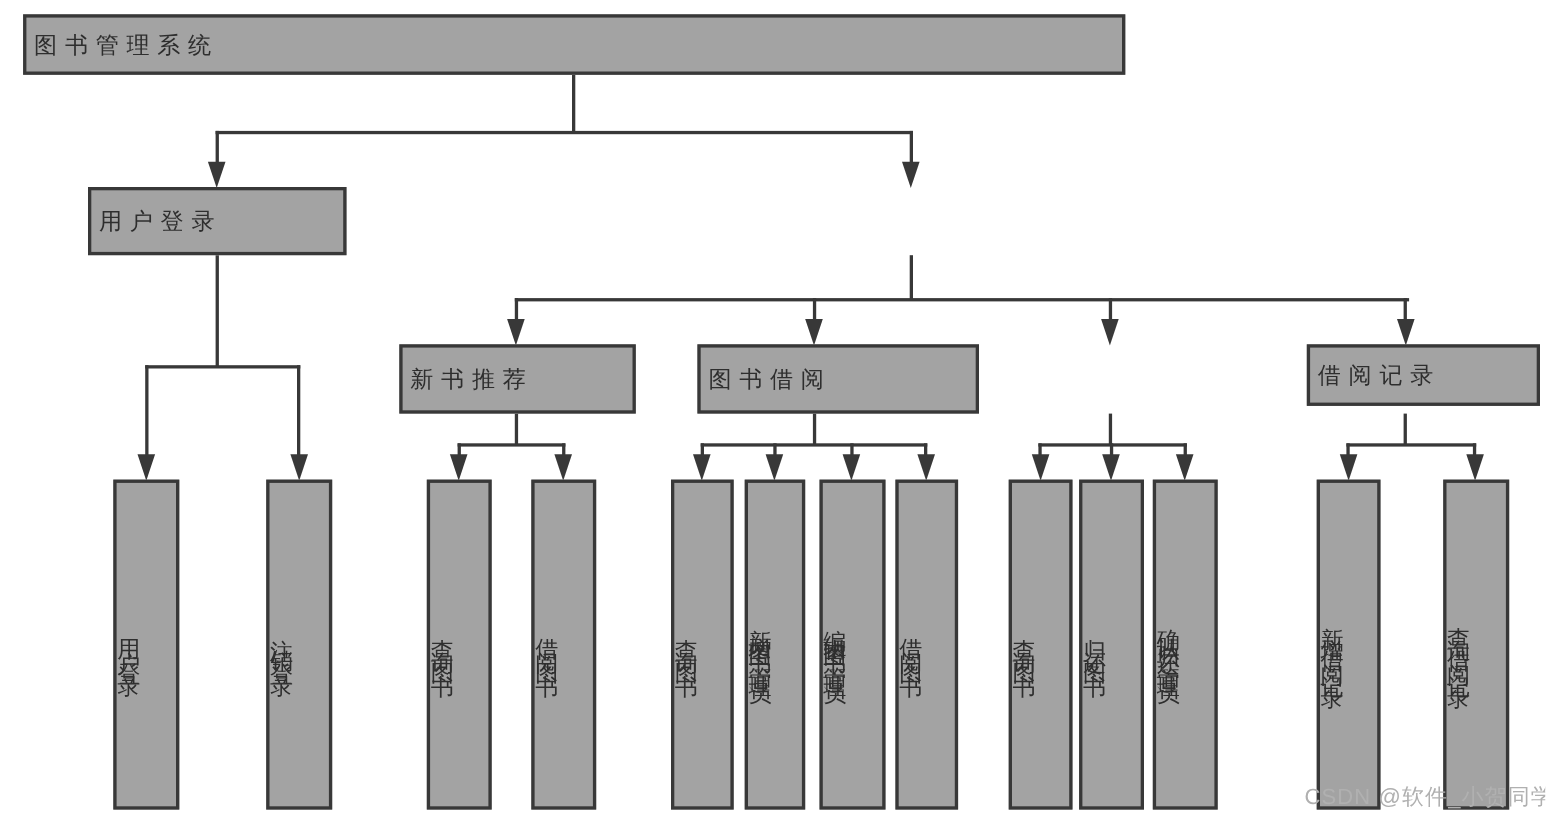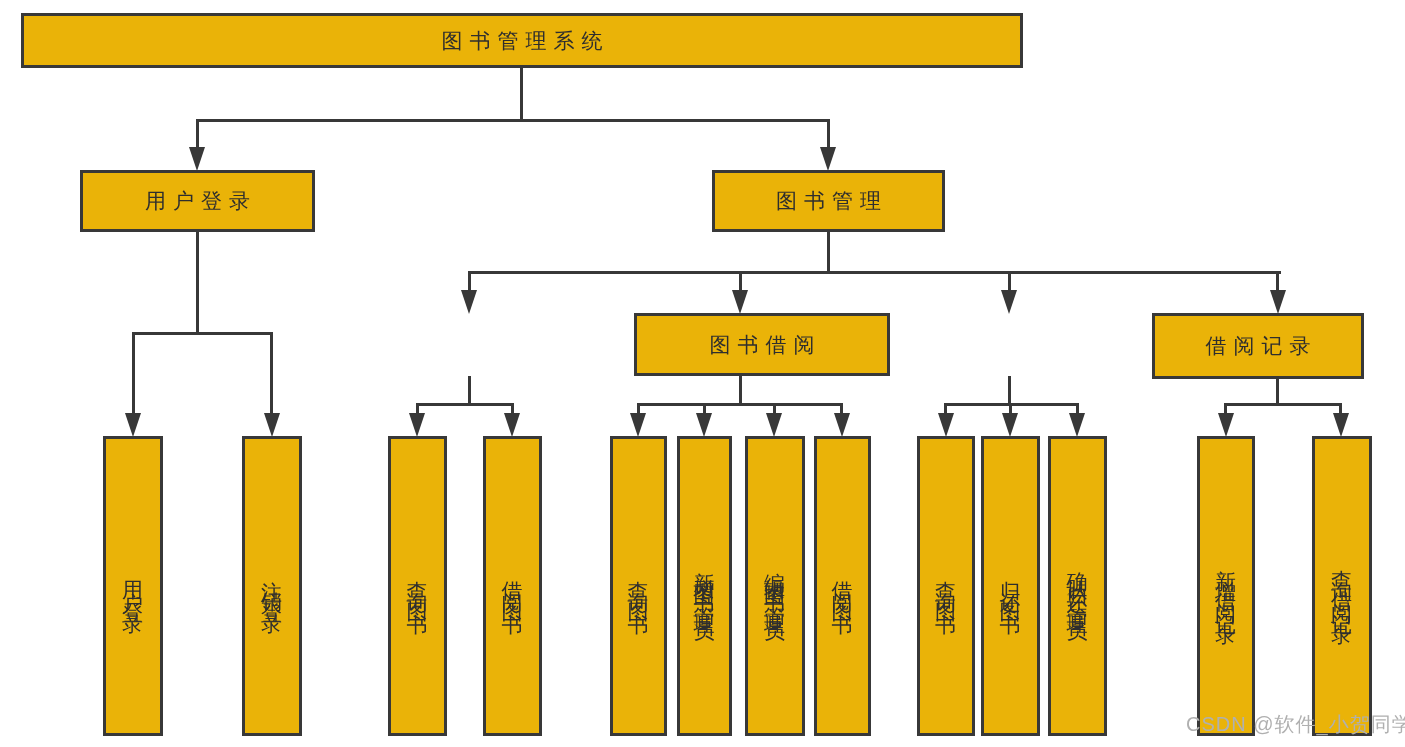--- a/index.html
+++ b/index.html
@@ -8,22 +8,22 @@
     width:1405px;height:747px;
     background:var(--bg,#ffffff);
     font-family:"Liberation Sans",sans-serif;
     color:var(--text,#2e2e2e);
     overflow:hidden;
   }
   .box{
     position:absolute;
     box-sizing:border-box;
     border:3px solid var(--line,#383838);
-    background:#eab308;
-    display:flex;align-items:center;justify-content:center;
+    background:#a3a3a3;
+    display:flex;align-items:center;
     z-index:2;
   }
   .hbox span{
     font-size:21px;
     letter-spacing:7px;
     text-indent:7px;
     white-space:nowrap;
   }
   .vbox span{
     writing-mode:vertical-rl;
@@ -65,46 +65,46 @@
   <div class="v" style="left:520px;top:68px;height:53px"></div>
   <div class="h" style="left:196px;top:119px;width:634px"></div>
   <div class="v" style="left:196px;top:119px;height:31px"></div>
   <div class="arrow" style="left:189px;top:147px"></div>
   <div class="v" style="left:827px;top:119px;height:31px"></div>
   <div class="arrow" style="left:820px;top:147px"></div>
 
   <div class="box hbox" style="left:80px;top:170px;width:235px;height:62px">
     <span>用户登录</span>
   </div>
-  <div class="box hbox" style="left:712px;top:170px;width:233px;height:62px">
-    <span>图书管理</span>
-  </div>
 
   <div class="v" style="left:196px;top:232px;height:102px"></div>
   <div class="h" style="left:132px;top:332px;width:141px"></div>
   <div class="v" style="left:132px;top:332px;height:84px"></div>
   <div class="arrow" style="left:125px;top:413px"></div>
   <div class="v" style="left:270px;top:332px;height:84px"></div>
   <div class="arrow" style="left:264px;top:413px"></div>
 
   <div class="v" style="left:827px;top:232px;height:41px"></div>
   <div class="h" style="left:468px;top:271px;width:813px"></div>
   <div class="v" style="left:468px;top:271px;height:21px"></div>
   <div class="arrow" style="left:461px;top:290px"></div>
   <div class="v" style="left:739px;top:271px;height:21px"></div>
   <div class="arrow" style="left:732px;top:290px"></div>
   <div class="v" style="left:1008px;top:271px;height:21px"></div>
   <div class="arrow" style="left:1001px;top:290px"></div>
   <div class="v" style="left:1276px;top:271px;height:21px"></div>
   <div class="arrow" style="left:1270px;top:290px"></div>
 
+  <div class="box hbox" style="left:363px;top:313px;width:215px;height:63px">
+    <span>新书推荐</span>
+  </div>
   <div class="box hbox" style="left:634px;top:313px;width:256px;height:63px">
     <span>图书借阅</span>
   </div>
-  <div class="box hbox" style="left:1152px;top:313px;width:212px;height:66px">
+  <div class="box hbox" style="left:1188px;top:313px;width:212px;height:56px">
     <span>借阅记录</span>
   </div>
 
   <div class="v" style="left:468px;top:376px;height:29px"></div>
   <div class="h" style="left:416px;top:403px;width:98px"></div>
   <div class="v" style="left:416px;top:403px;height:12px"></div>
   <div class="arrow" style="left:409px;top:413px"></div>
   <div class="v" style="left:511px;top:403px;height:12px"></div>
   <div class="arrow" style="left:504px;top:413px"></div>
 

